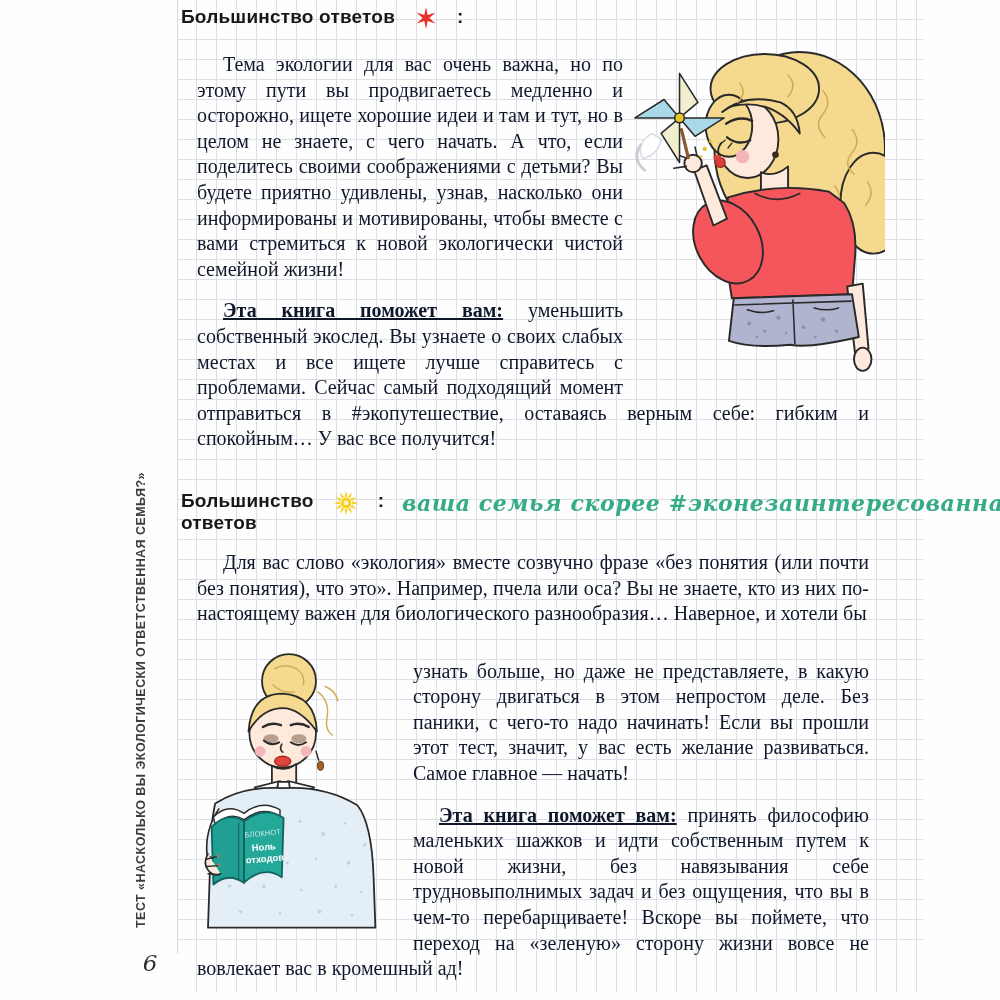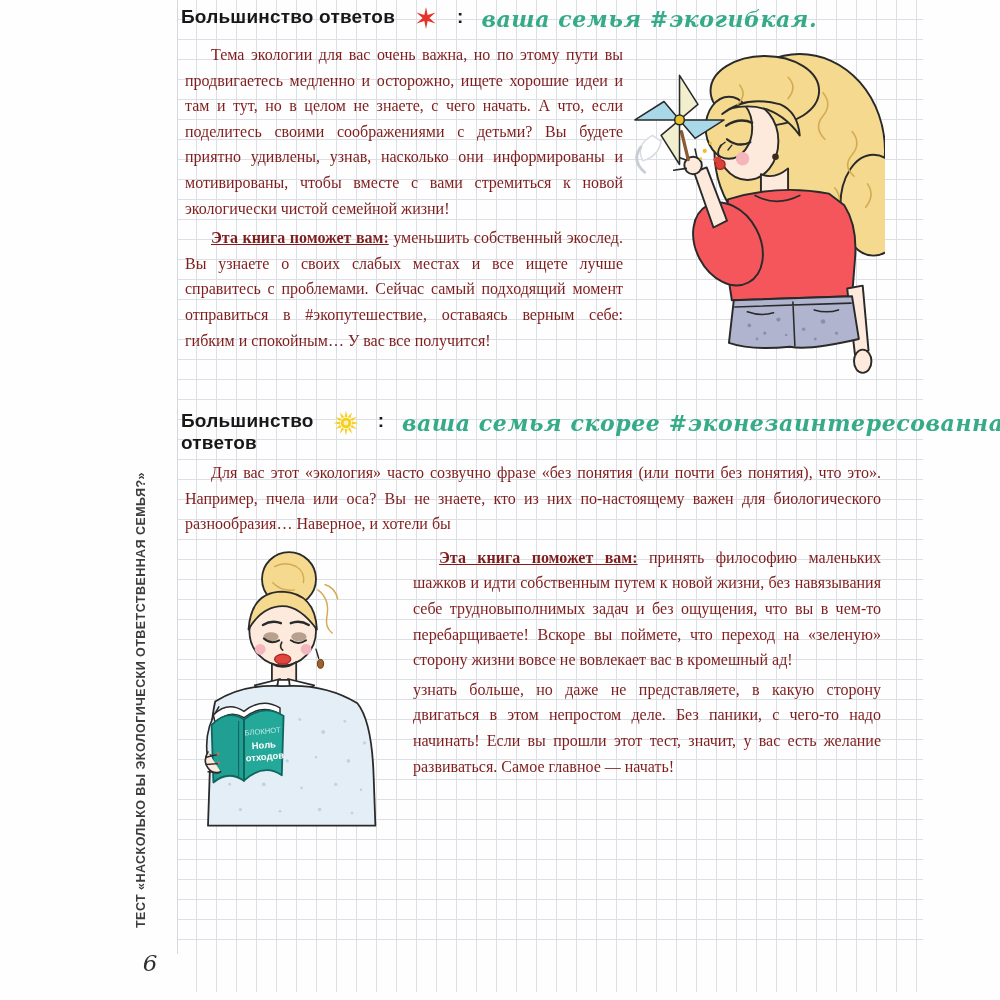--- a/index.html
+++ b/index.html
@@ -28,21 +28,21 @@
   .content{position:absolute;left:181px;top:6px;width:704px;}
   .heading{display:flex;align-items:flex-start;gap:18px;margin:0 0 6px 0;}
   .h-bold{font-family:"Liberation Sans", sans-serif;font-weight:700;
     font-size:19px;color:#181818;letter-spacing:.2px;}
   .h-icon{display:inline-flex;align-items:center;margin:0 1px;}
   .h-colon{font-family:"Liberation Sans", sans-serif;font-weight:700;
     font-size:19px;color:#181818;}
   .h-script{font-family:"DejaVu Serif", serif;font-style:italic;font-weight:600;
     font-size:22px;color:#35ab88;letter-spacing:.6px;white-space:nowrap;}
 
-  .para{margin:4px;font-size:16px;line-height:25.6px;color:#7f1d1d;
+  .para{margin:16px;font-size:20px;line-height:25.6px;color:#0f172a;
     text-align:justify;}
   .para.indent{text-indent:26px;}
   .para b{font-weight:700;text-decoration:underline;}
 
   .body-wrap{overflow:hidden;} 
   .illu-right{float:right;width:252px;height:344px;margin:2px 0 4px 10px;}
   .illu-left{float:left;width:216px;height:282px;margin:6px 16px 0 0;}
   .sec2{margin-top:22px;}
   svg{display:block;}
 </style>
@@ -60,21 +60,20 @@
 
     <section class="sec1">
       <div class="heading">
         <span class="h-bold">Большинство ответов</span>
         <span class="h-icon">
           <svg width="24" height="24" viewBox="0 0 24 24">
             <polygon fill="#e6332a" points="12,1 13.7,9.1 21.5,6.5 15.4,12 21.5,17.5 13.7,14.9 12,23 10.3,14.9 2.5,17.5 8.6,12 2.5,6.5 10.3,9.1"></polygon>
           </svg>
         </span>
         <span class="h-colon">:</span>
-        <span class="h-script">ваша семья #экогибкая.</span>
       </div>
 
       <div class="body-wrap">
         <div class="illu-right">
           <svg width="252" height="344" viewBox="0 0 260 350">
             <g stroke="#2a2a2a" stroke-width="2" stroke-linejoin="round" stroke-linecap="round">
 
               <ellipse cx="172" cy="112" rx="88" ry="100" fill="#f5d98e"></ellipse>
               <ellipse cx="248" cy="168" rx="34" ry="52" fill="#f5d98e"></ellipse>
               <ellipse cx="136" cy="50" rx="56" ry="36" fill="#f5d98e"></ellipse>
@@ -179,21 +178,21 @@
               </g>
               <circle cx="13" cy="13" r="5.4"></circle>
               <circle cx="13" cy="13" r="2.4" fill="#fdf4c4"></circle>
             </g>
           </svg>
         </span>
         <span class="h-colon">:</span>
         <span class="h-script">ваша семья скорее #эконезаинтересованная.</span>
       </div>
 
-      <p class="para indent">Для вас этот «экология» часто созвучно фразе «без понятия (или почти без понятия), что это». Например, пчела или оса? Вы не знаете, кто из них по-настоящему важен для биологического разнообразия… Наверное, и хотели бы</p>
+      <p class="para indent">Для вас слово «экология» вместе созвучно фразе «без понятия (или почти без понятия), что это». Например, пчела или оса? Вы не знаете, кто из них по-настоящему важен для биологического разнообразия… Наверное, и хотели бы</p>
 
       <div class="body-wrap">
         <div class="illu-left">
           <svg width="216" height="282" viewBox="0 0 240 310">
             <g stroke="#2a2a2a" stroke-width="2" stroke-linejoin="round" stroke-linecap="round">
 
               <circle cx="120" cy="34" r="30" fill="#f5d98e"></circle>
               <g fill="none" stroke="#d3ab52" stroke-width="1.6">
                 <path d="M104,20 q12,-6 24,0 q10,6 8,18"></path>
                 <path d="M102,38 q10,10 24,8"></path>
@@ -260,19 +259,19 @@
               </g>
 
               <path d="M30,226 q-6,10 0,18 q6,8 14,4" fill="#fdeadc" stroke-width="1.8"></path>
               <path d="M28,232 l12,-3 M28,240 l13,-1 M30,248 l12,1" fill="none" stroke-width="1.6"></path>
               <circle cx="41" cy="228" r="1.6" fill="#c96b52" stroke="none"></circle>
               <circle cx="42" cy="238" r="1.6" fill="#c96b52" stroke="none"></circle>
             </g>
           </svg>
         </div>
 
+        <p class="para">узнать больше, но даже не представляете, в какую сторону двигаться в этом непростом деле. Без паники, с чего-то надо начинать! Если вы прошли этот тест, значит, у вас есть желание развиваться. Самое главное — начать!</p>
         <p class="para indent"><b>Эта книга поможет вам:</b><span> принять философию маленьких шажков и идти собственным путем к новой жизни, без навязывания себе трудновыполнимых задач и без ощущения, что вы в чем-то перебарщиваете! Вскоре вы поймете, что переход на «зеленую» сторону жизни вовсе не вовлекает вас в кромешный ад!</span></p>
-        <p class="para">узнать больше, но даже не представляете, в какую сторону двигаться в этом непростом деле. Без паники, с чего-то надо начинать! Если вы прошли этот тест, значит, у вас есть желание развиваться. Самое главное — начать!</p>
       </div>
     </section>
 
   </div>
 </div>
 
 </body></html>

